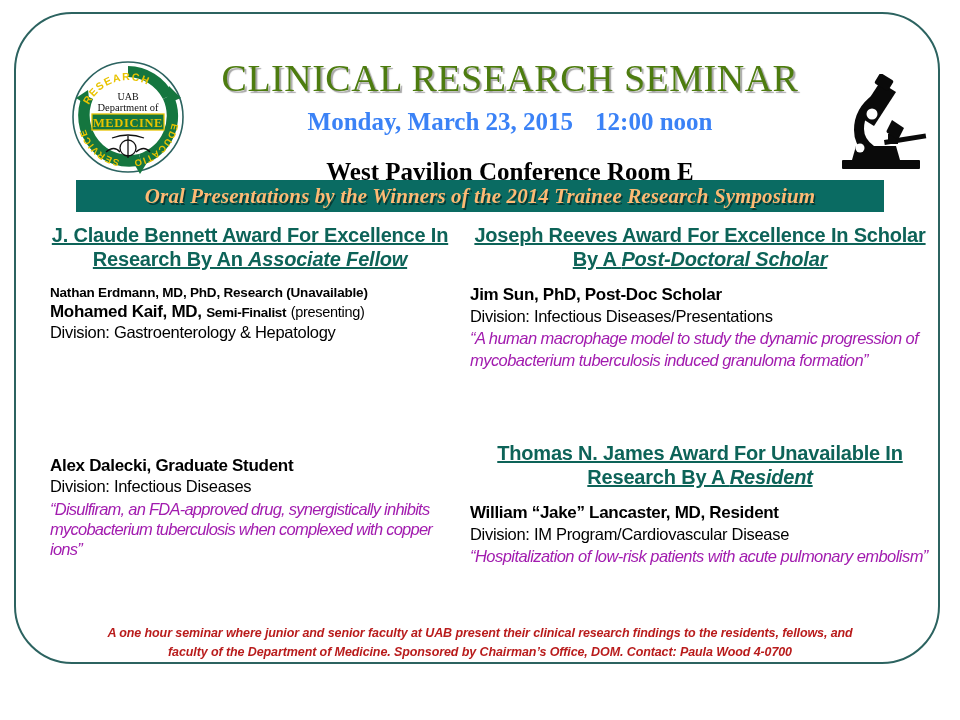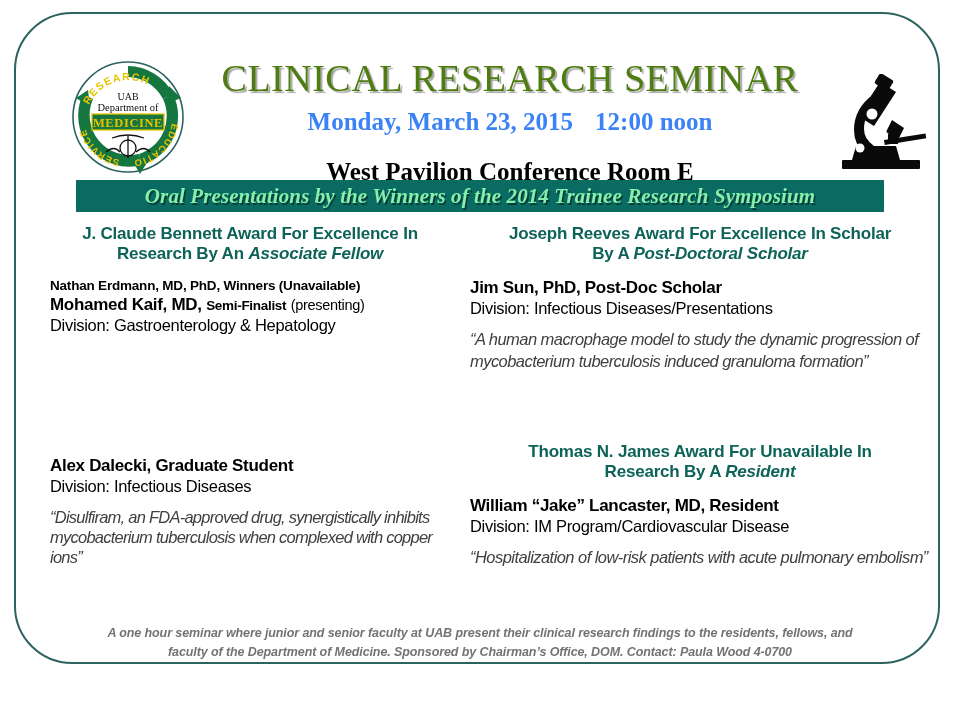--- a/index.html
+++ b/index.html
@@ -109,21 +109,21 @@
     background: #0a6b62;
     display: flex;
     align-items: center;
     justify-content: center;
   }
   .banner-text {
     font-family: "Liberation Serif", serif;
     font-style: italic;
     font-weight: bold;
     font-size: 21px;
-    color: #86efac;
+    color: #fdba74;
     letter-spacing: 0.1px;
     text-shadow: 1.5px 1.5px 0px rgba(0,0,0,0.45);
     white-space: nowrap;
   }
 
   
   .columns {
     position: absolute;
     left: 0;
     top: 224px;
@@ -138,24 +138,25 @@
 
   .award {
     position: absolute;
     width: 100%;
   }
 
   .award-title {
     color: #0d6358;
     font-family: "Liberation Sans", sans-serif;
     font-weight: bold;
-    font-size: 17px;
+    font-size: 20px;
     line-height: 1.18;
     text-align: center;
     letter-spacing: -0.2px;
+    text-decoration: underline;
   }
   .award-title .role { font-style: italic; }
 
   .entry { margin-top: 14px; }
 
   .person {
     font-family: "Liberation Sans", sans-serif;
     font-weight: bold;
     font-size: 17px;
     color: #000000;
@@ -182,41 +183,41 @@
     font-family: "Liberation Sans", sans-serif;
     font-size: 16.5px;
     color: #000000;
     line-height: 1.25;
     letter-spacing: -0.3px;
   }
   .paper-title {
     font-family: "Liberation Sans", sans-serif;
     font-style: italic;
     font-size: 16.5px;
-    color: #404040;
+    color: #a21caf;
     line-height: 1.32;
     letter-spacing: -0.55px;
-    margin-top: 10px;
+    margin-top: 2px;
   }
   .paper-title.tight { letter-spacing: -0.75px; line-height: 1.22; }
 
   
   .footer {
     position: absolute;
     left: 70px;
     top: 624px;
     width: 820px;
     text-align: center;
   }
   .footer-line {
     font-family: "Liberation Sans", sans-serif;
     font-style: italic;
     font-weight: bold;
     font-size: 12.5px;
-    color: #737373;
+    color: #b91c1c;
     line-height: 1.55;
     letter-spacing: -0.1px;
   }
 </style>
 </head>
 <body>
 
 <div id="poster">
 
   <div class="frame"></div>
@@ -308,21 +309,21 @@
   <div class="columns">
 
     <div class="col col-left">
 
       <div class="award" style="top:0px;">
         <div class="award-title">
           <span>J. Claude Bennett Award For Excellence In</span><br>
           <span>Research By An </span><span class="role">Associate Fellow</span>
         </div>
         <div class="entry">
-          <div class="person-small">Nathan Erdmann, MD, PhD, Winners (Unavailable)</div>
+          <div class="person-small">Nathan Erdmann, MD, PhD, Research (Unavailable)</div>
           <div class="person">
             <span>Mohamed Kaif, MD,</span>
             <span class="sub">Semi-Finalist</span>
             <span class="note">(presenting)</span>
           </div>
           <div class="division">Division: Gastroenterology &amp; Hepatology</div>
         </div>
       </div>
 
       <div class="award" style="top:218px;">

